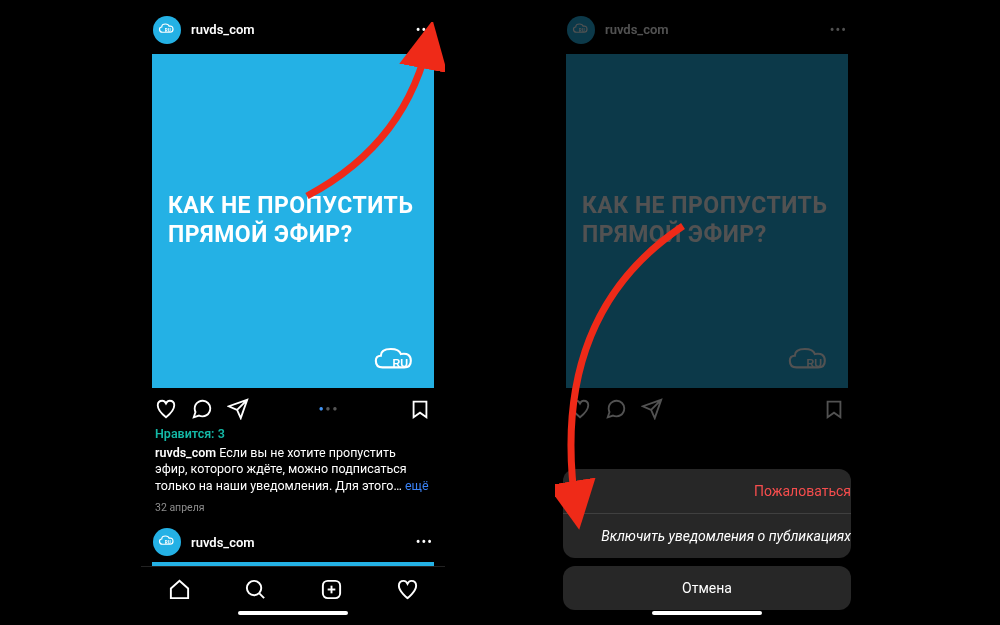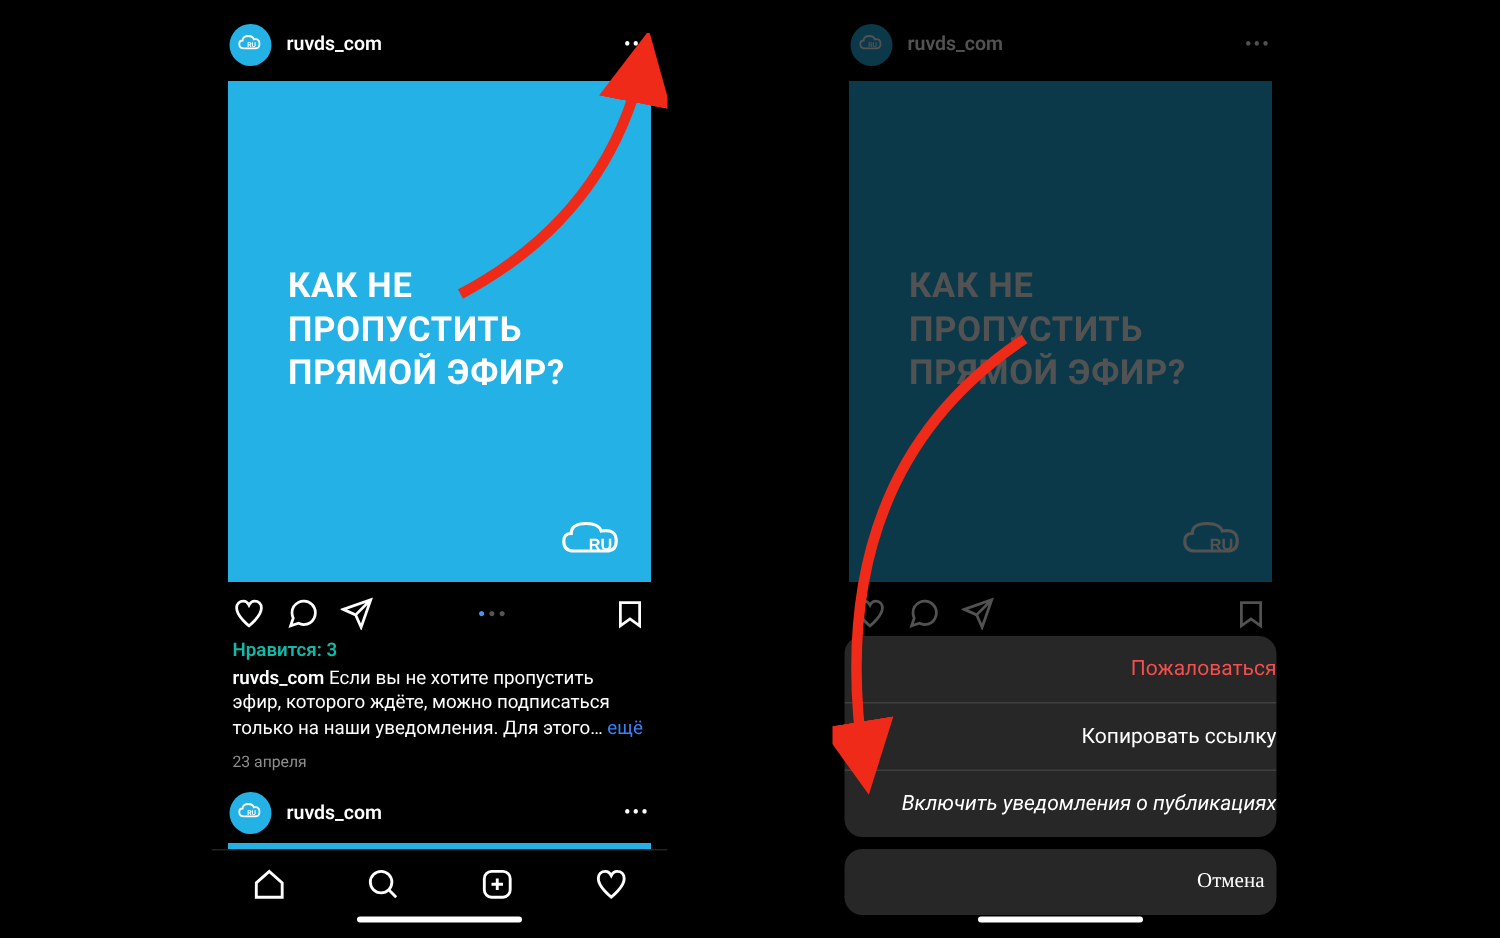--- a/index.html
+++ b/index.html
@@ -51,21 +51,21 @@
   }
   .post-image {
     width: 282px;
     height: 334px;
     margin: 0 11px;
     background: #24b1e5;
     position: relative;
     display: flex;
     flex-direction: column;
     justify-content: center;
-    padding: 0 40px;
+    padding: 0 16px;
   }
   .post-image.dimmed {
     filter: brightness(0.32);
   }
   .post-title {
     color: #fff;
     font-size: 23px;
     font-weight: 700;
     line-height: 1.25;
     letter-spacing: 0.5px;
@@ -164,24 +164,23 @@
     border-bottom: 1px solid rgba(90,90,90,0.5);
     cursor: pointer;
   }
   .sheet-item:last-child { border-bottom: none; font-style: italic; }
   .sheet-item.danger { color: #f64d4d; }
   .cancel-btn {
     background: rgba(40,40,40,0.97);
     border-radius: 12px;
     color: #fff;
     font-size: 14px;
-    text-align: right;
+    text-align: center;
     padding: 14px 8px;
     cursor: pointer;
-    font-family: Liberation Serif, serif;
   }
   .dim-actions {
     filter: brightness(0.32);
   }
 
   
   .arrow {
     position: absolute;
     pointer-events: none;
     z-index: 50;
@@ -236,21 +235,21 @@
         <path d="M19 21 L12 16 L5 21 V4 H19 Z"></path>
       </svg>
   </div>
 
   <div class="likes">Нравится: 3</div>
   <div class="caption">
     <span class="user">ruvds_com</span>
     <span>Если вы не хотите пропустить эфир, которого ждёте, можно подписаться только на наши уведомления. Для этого…</span>
     <span class="more">ещё</span>
   </div>
-  <div class="date">23 апреля</div>
+  <div class="date">32 апреля</div>
 
   <div class="second-post-peek">
     <div class="avatar">
       <svg viewBox="0 0 24 24">
           <path d="M6 15 Q2 15 2 11 Q2 8 5 8 Q5 4 10 4 Q14 4 15 7 Q20 6 20 11 Q20 15 16 15 Z" fill="none" stroke="#fff" stroke-width="1.6"></path>
           <text x="9" y="14" font-size="6" fill="#fff" font-weight="700">RU</text>
         </svg>
     </div>
     <div class="username">ruvds_com</div>
     <div class="more-dots">•••</div>
@@ -318,20 +317,19 @@
       </svg>
     <div class="spacer"></div>
     <svg class="icon" viewBox="0 0 24 24">
         <path d="M19 21 L12 16 L5 21 V4 H19 Z"></path>
       </svg>
   </div>
 
   <div class="sheet-wrap">
     <div class="sheet">
       <div class="sheet-item danger">Пожаловаться</div>
-      <div class="sheet-item">Копировать ссылку</div>
       <div class="sheet-item">Включить уведомления о публикациях</div>
     </div>
     <div class="cancel-btn">Отмена</div>
   </div>
 
   <div class="home-indicator"></div>
 </div>
 
 </body></html>

